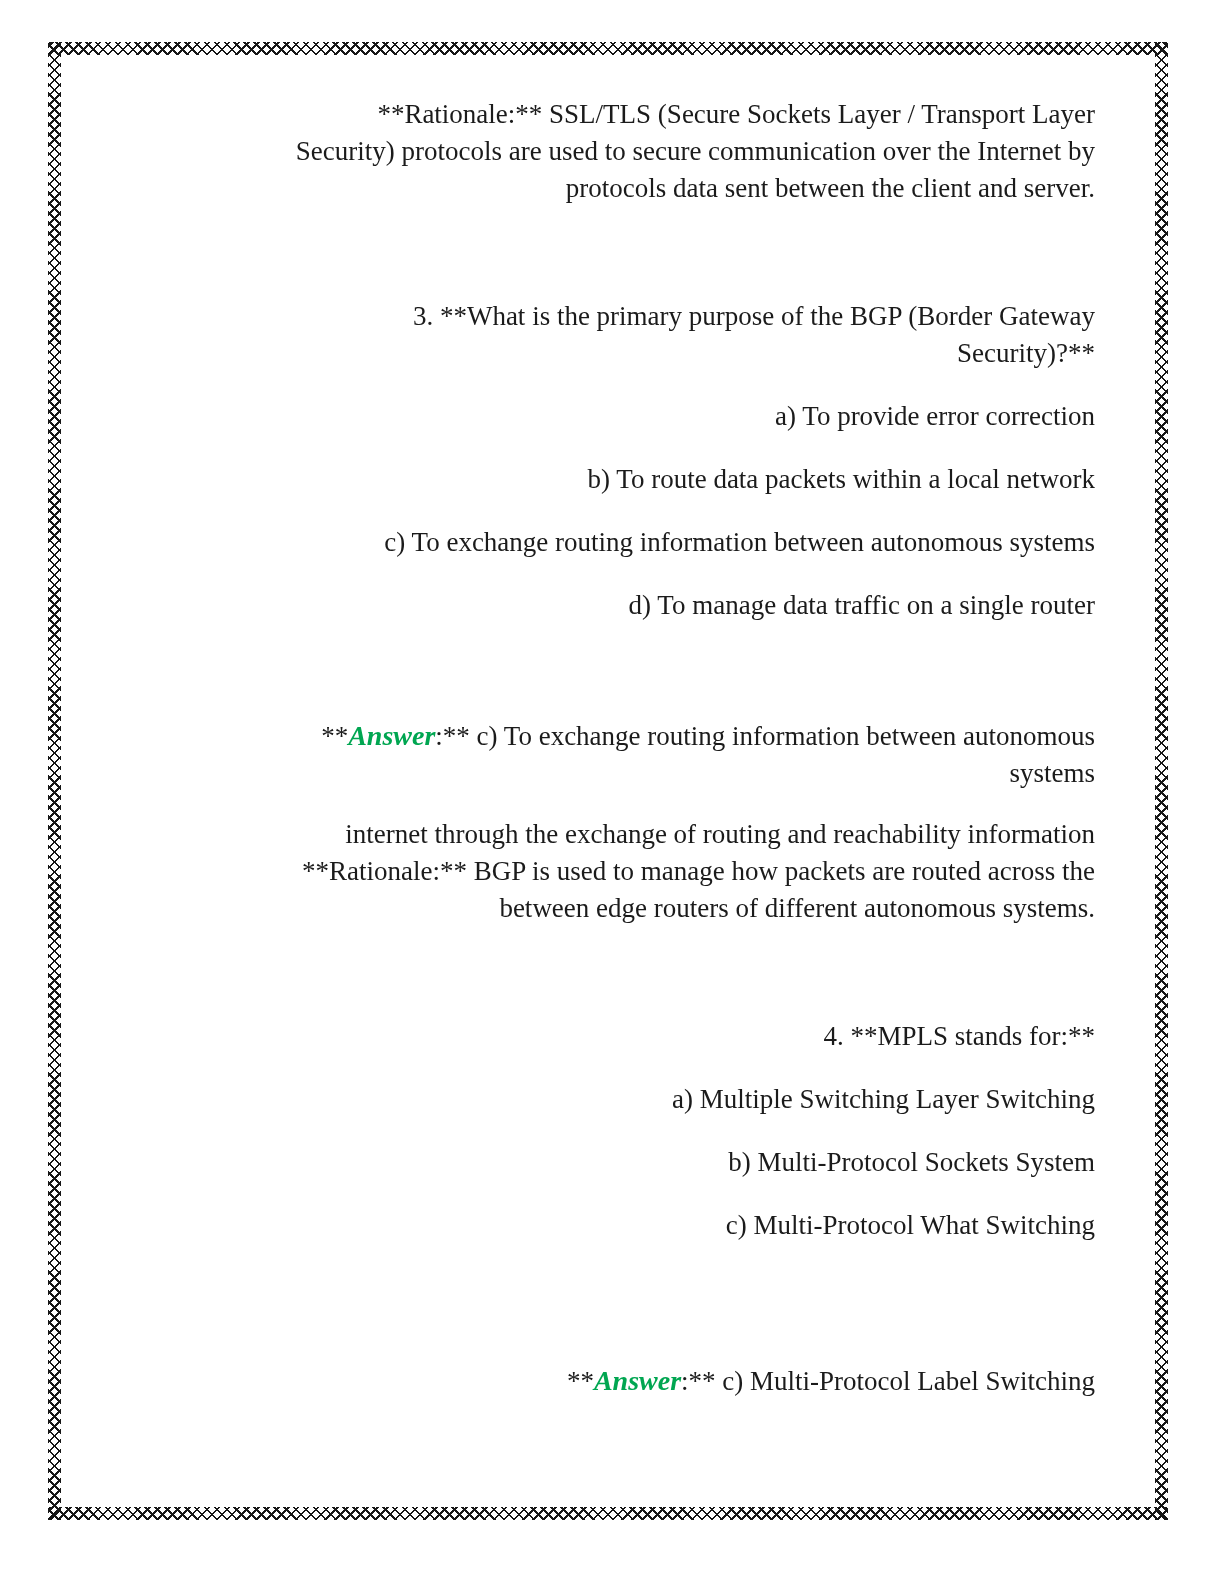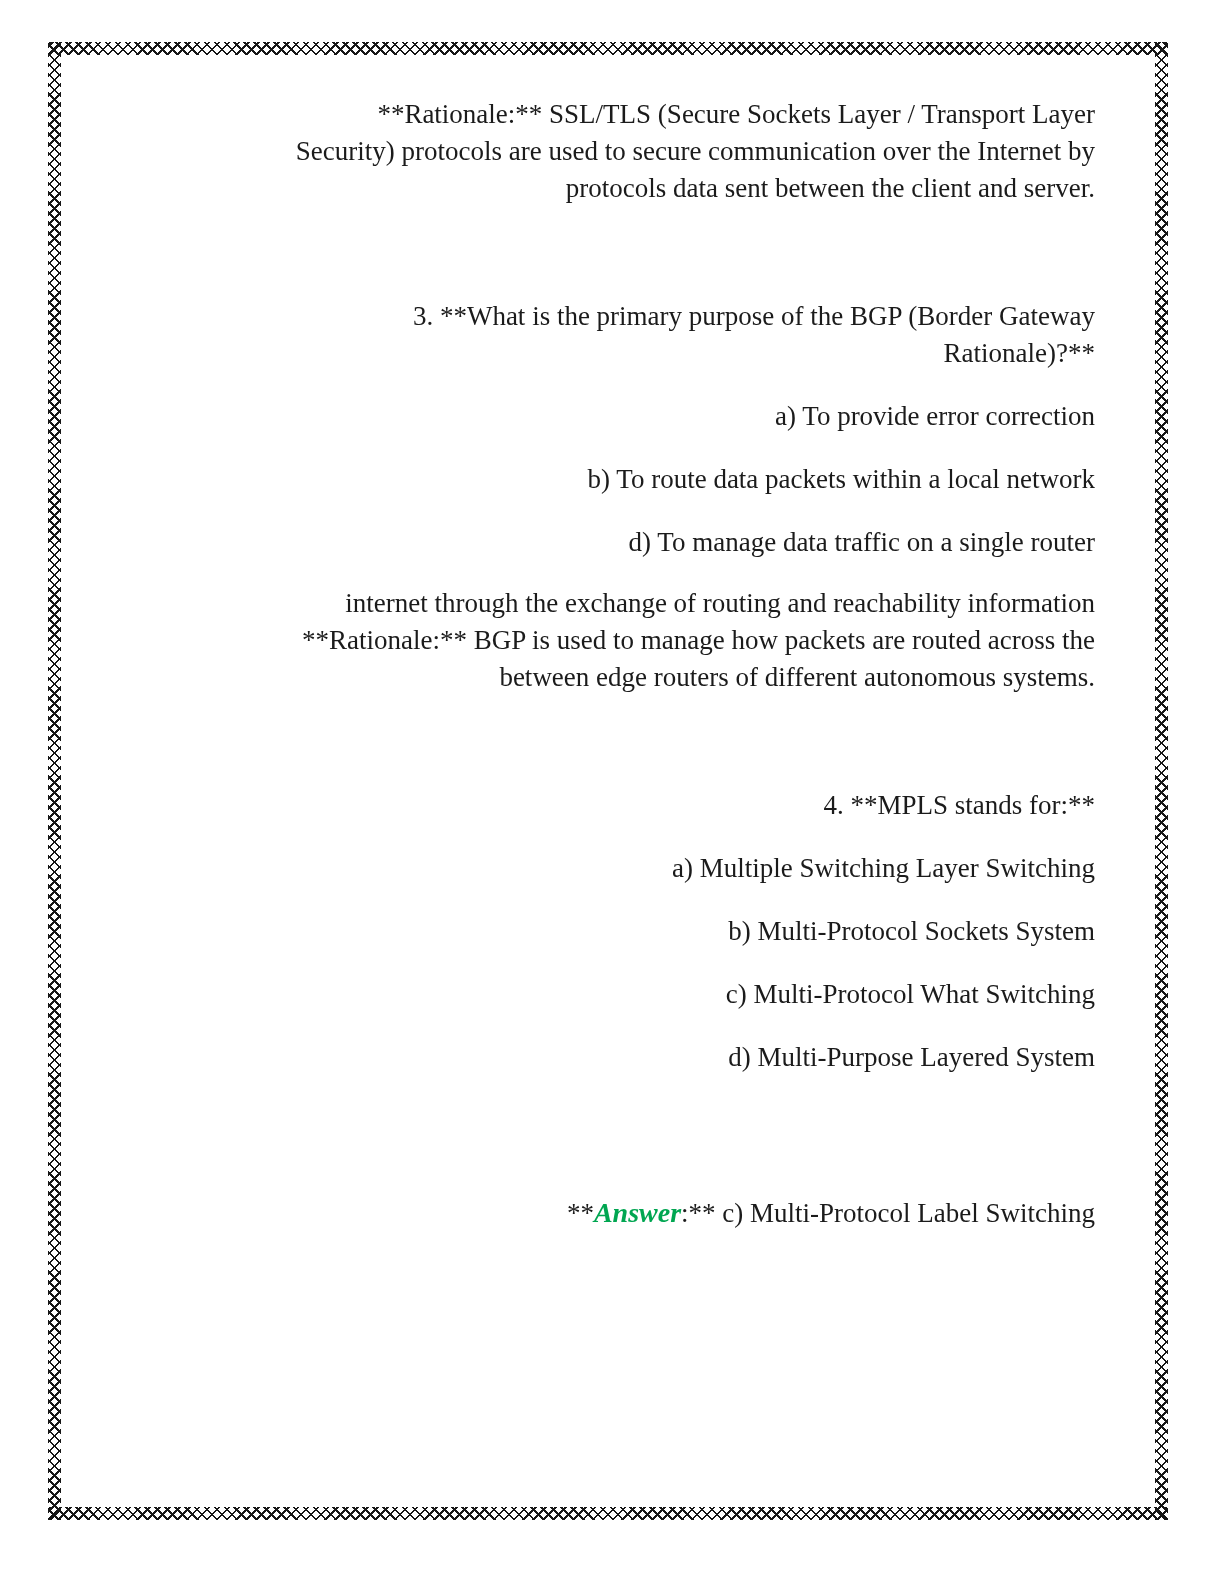--- a/index.html
+++ b/index.html
@@ -55,40 +55,44 @@
 <div class="content">
 
   <div>
     <div class="line indent">**Rationale:** SSL/TLS (Secure Sockets Layer / Transport Layer</div>
     <div class="line">Security) protocols are used to secure communication over the Internet by</div>
     <div class="line">protocols data sent between the client and server.</div>
   </div>
 
   <div class="gap-section">
     <div class="line">3. **What is the primary purpose of the BGP (Border Gateway</div>
-    <div class="line">Rationale)?**</div>
+    <div class="line">Security)?**</div>
   </div>
 
   <div class="line option">a) To provide error correction</div>
   <div class="line option">b) To route data packets within a local network</div>
+  <div class="line option">c) To exchange routing information between autonomous systems</div>
   <div class="line option">d) To manage data traffic on a single router</div>
 
+  <div class="gap-answer">
+    <div class="line indent"><span>**</span><span class="answer-word">Answer</span><span>:** c) To exchange routing information between autonomous</span></div>
+    <div class="line">systems</div>
+  </div>
 
   <div class="gap-rationale">
     <div class="line">internet through the exchange of routing and reachability information</div>
     <div class="line indent">**Rationale:** BGP is used to manage how packets are routed across the</div>
     <div class="line">between edge routers of different autonomous systems.</div>
   </div>
 
   <div class="gap-section">
     <div class="line">4. **MPLS stands for:**</div>
   </div>
 
   <div class="line option">a) Multiple Switching Layer Switching</div>
   <div class="line option">b) Multi-Protocol Sockets System</div>
   <div class="line option">c) Multi-Protocol What Switching</div>
-  <div class="line option">d) Multi-Purpose Layered System</div>
 
   <div class="gap-answer2">
     <div class="line indent"><span>**</span><span class="answer-word">Answer</span><span>:** c) Multi-Protocol Label Switching</span></div>
   </div>
 
 </div>
 
 </body></html>

